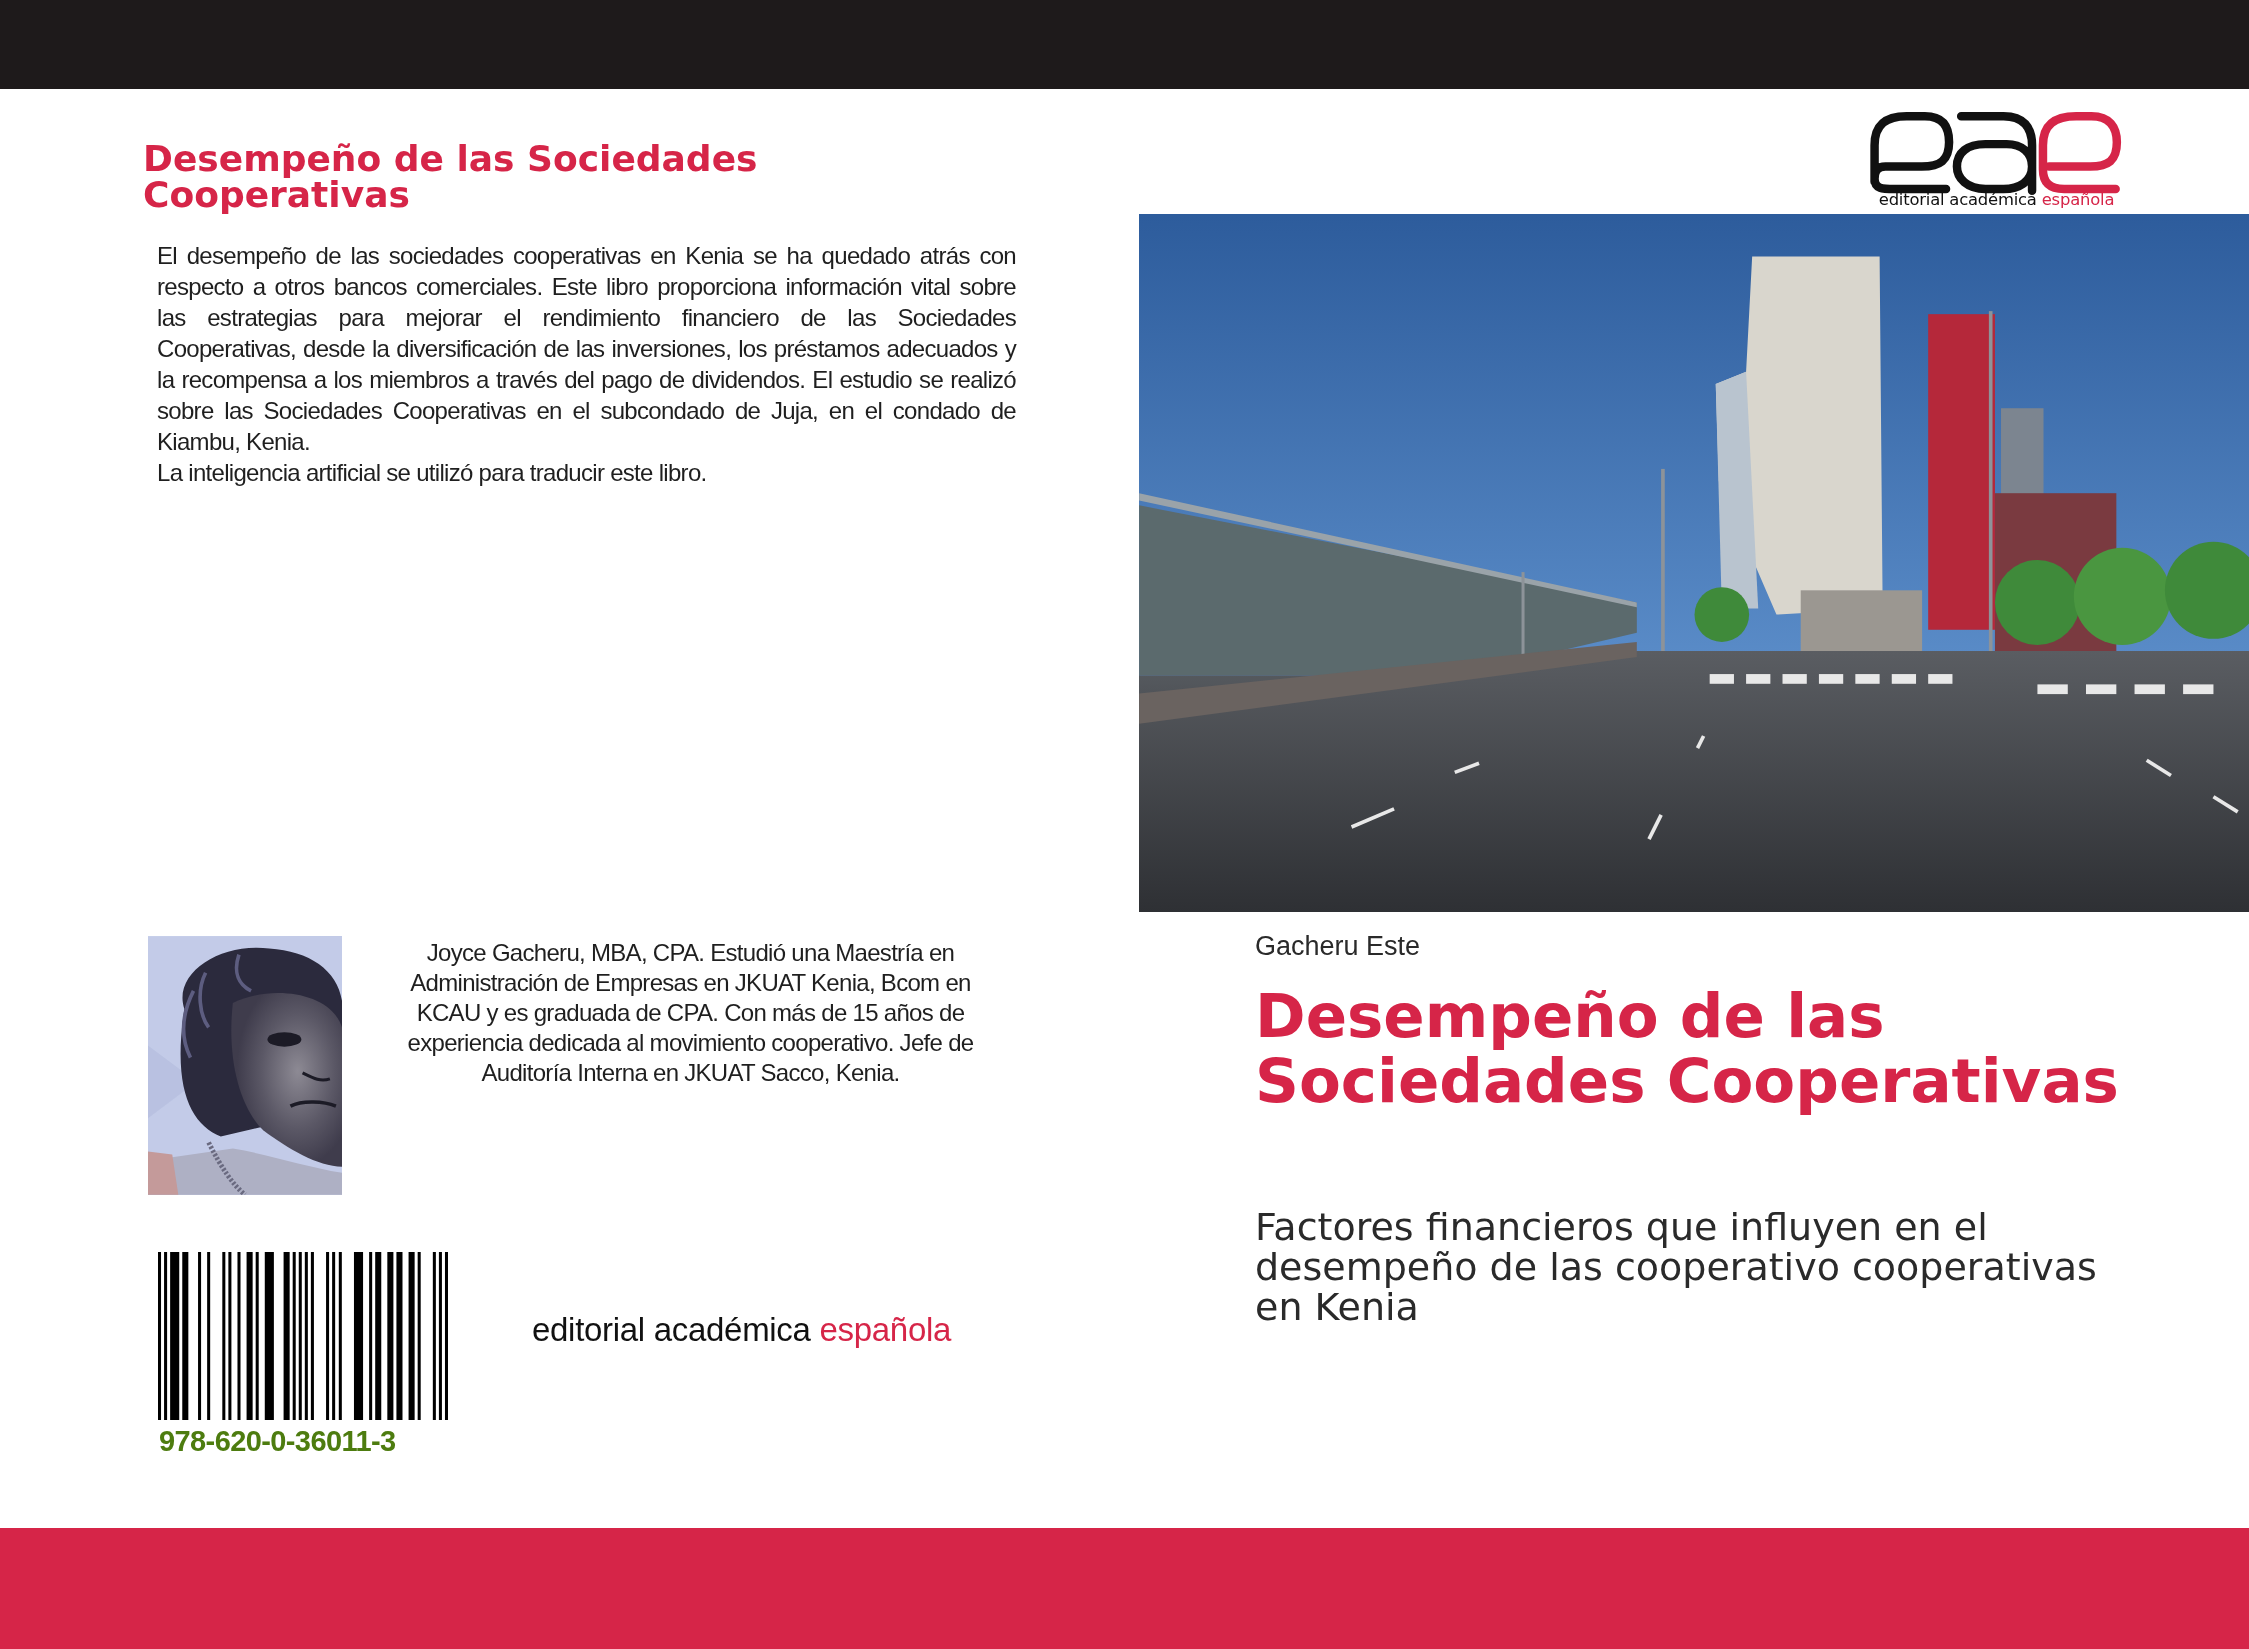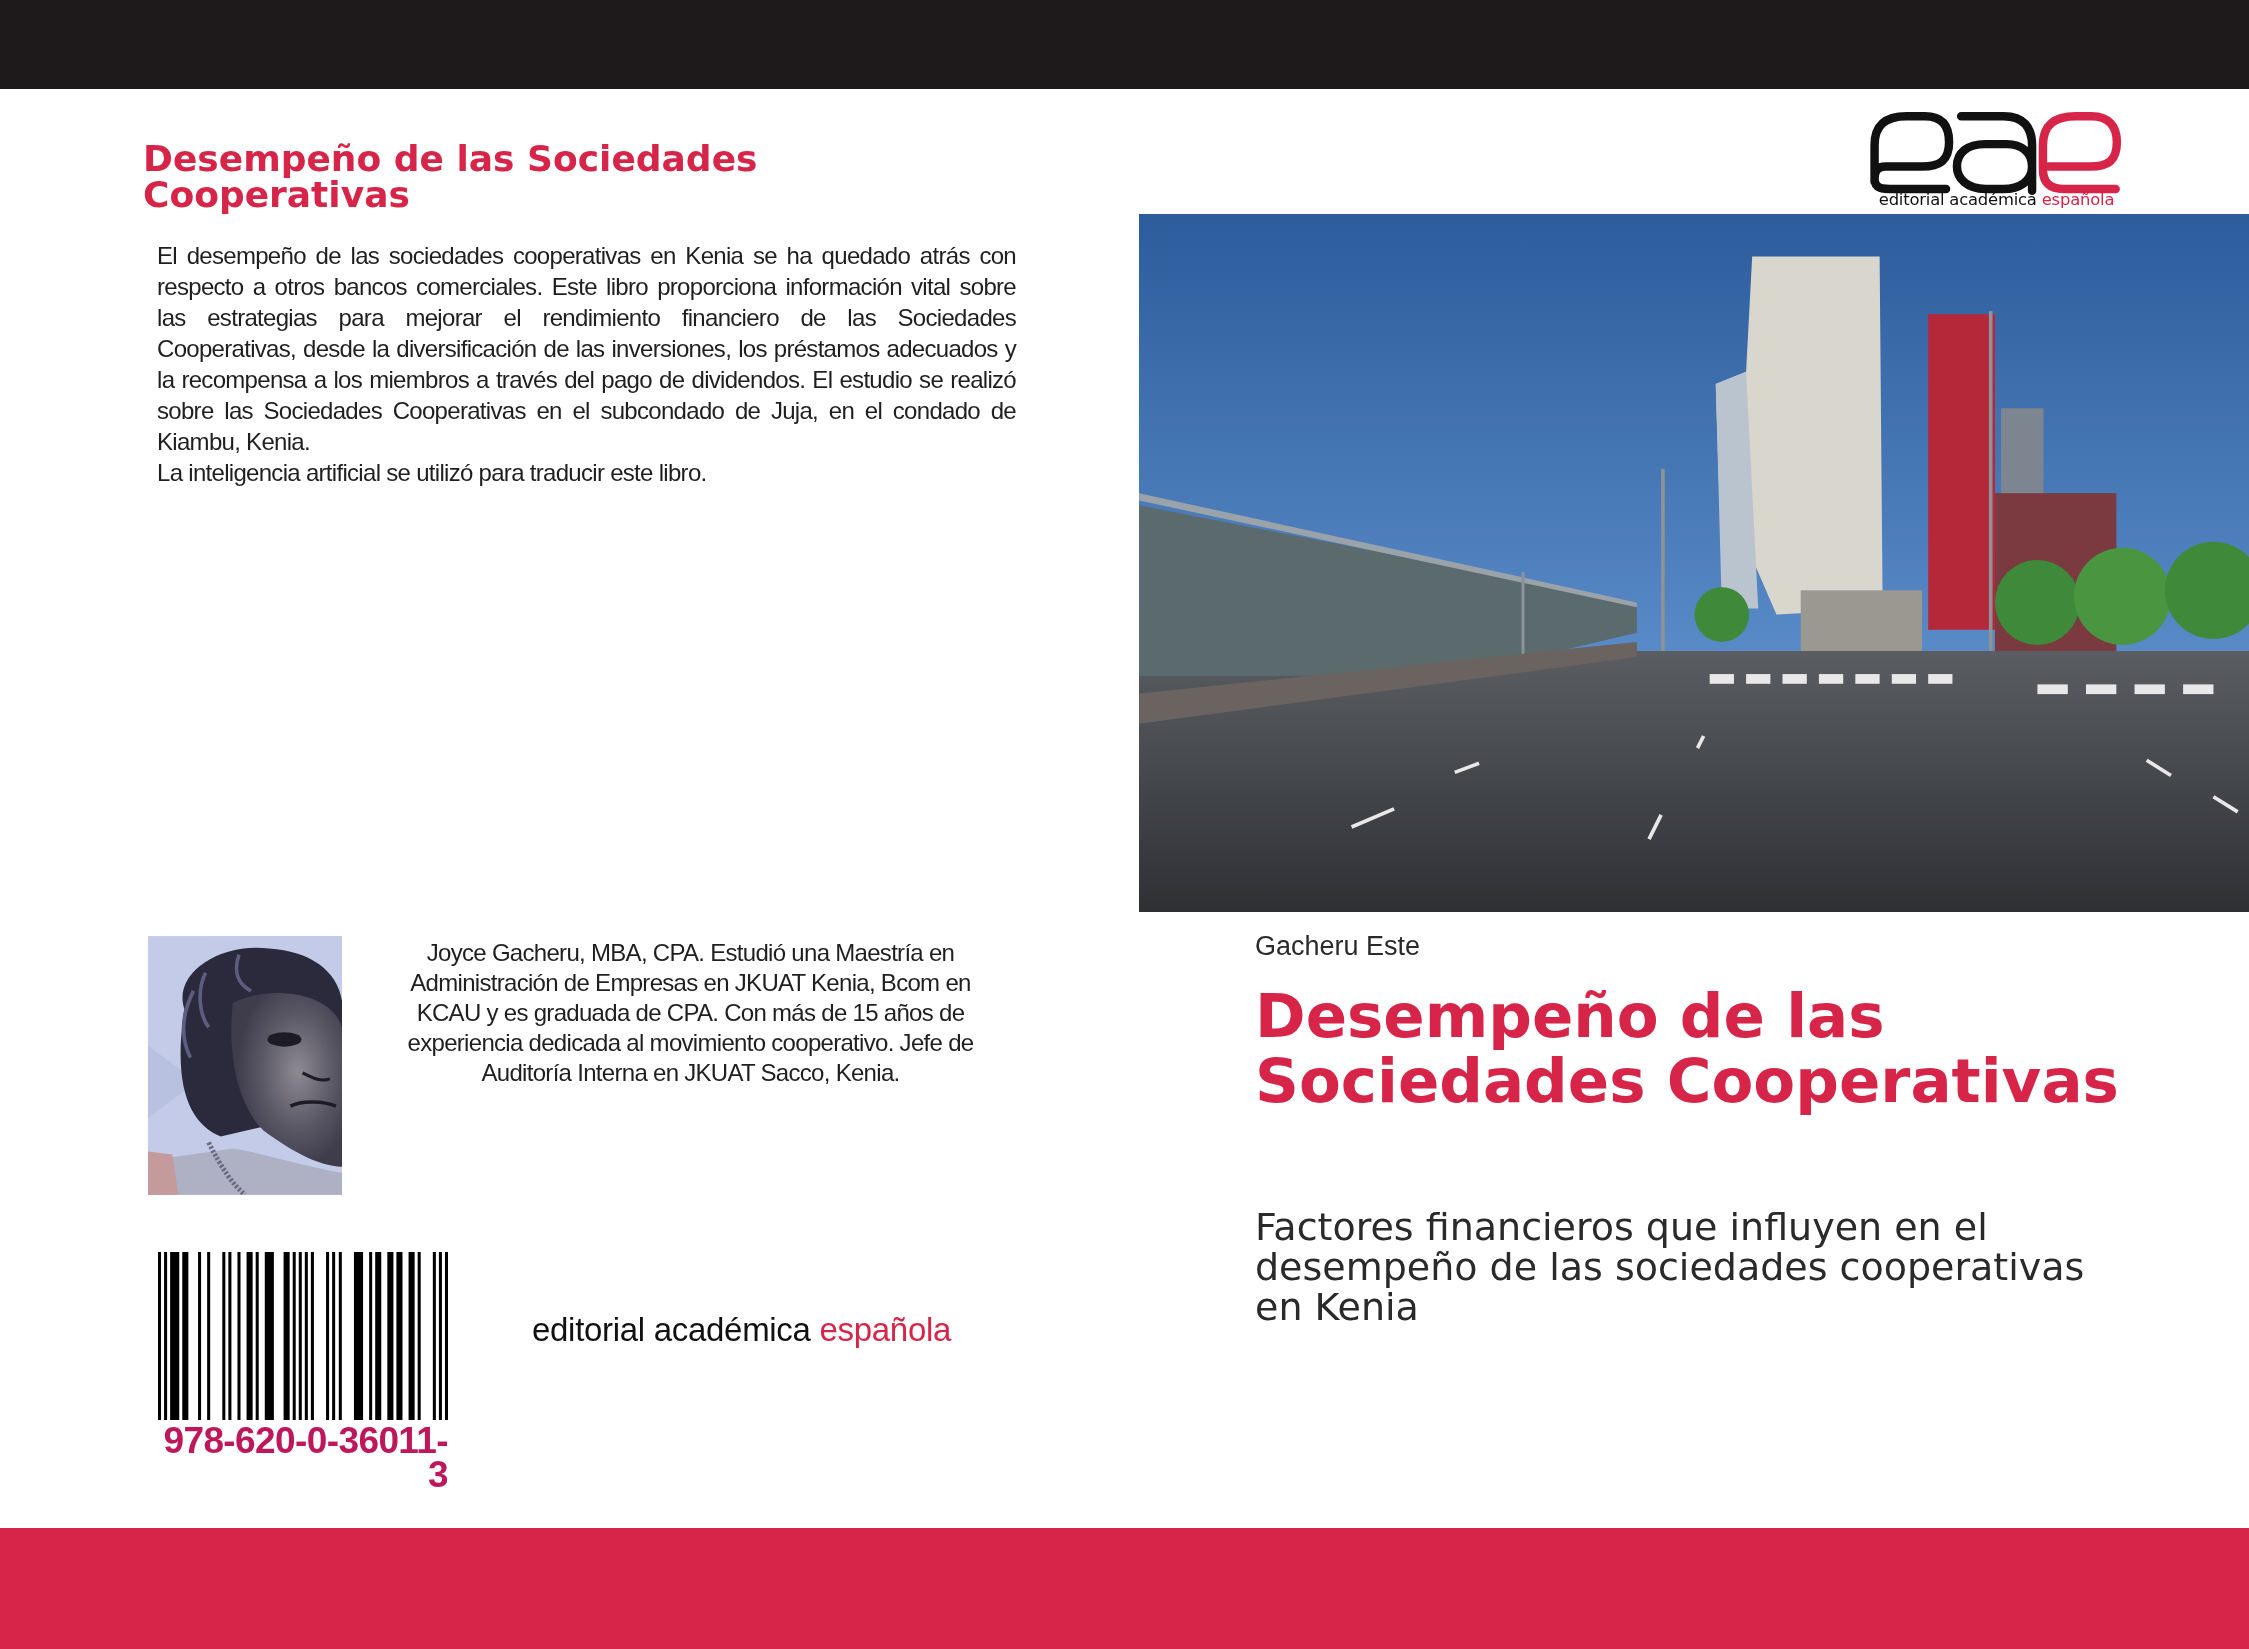--- a/index.html
+++ b/index.html
@@ -29,23 +29,23 @@
       overflow: hidden;
     }
     .author-bio {
       position: absolute; left: 378px; top: 938px; width: 625px;
       font-family: "Liberation Sans", sans-serif;
       font-size: 24px; line-height: 30px; color: #1f1f1f; letter-spacing: -0.7px; text-align: center;
     }
 
     .barcode { position: absolute; left: 158px; top: 1252px; width: 290px; height: 168px; }
     .isbn {
-      position: absolute; left: 159px; top: 1424px; width: 289px; text-align: right;
+      position: absolute; left: 159px; top: 1424px; width: 289px; text-align: left;
       font-family: "Liberation Sans", sans-serif; font-weight: bold;
-      font-size: 37px; line-height: 34px; color: #be185d; letter-spacing: -0.6px;
+      font-size: 29px; line-height: 34px; color: #4d7c0f; letter-spacing: -0.6px;
     }
     .back-publisher {
       position: absolute; left: 532px; top: 1310px;
       font-family: "Liberation Sans", sans-serif;
       font-size: 33px; line-height: 39px; color: #111; letter-spacing: -0.3px; white-space: nowrap;
     }
     .back-publisher .accent { color: #d62548; }
 
     
     .logo { position: absolute; left: 1867px; top: 109px; width: 255px; height: 106px; }
@@ -228,14 +228,14 @@
       <line x1="840" y1="1030" x2="860" y2="990"></line>
       <line x1="920" y1="880" x2="930" y2="860"></line>
       <line x1="1660" y1="900" x2="1700" y2="925"></line>
       <line x1="1770" y1="960" x2="1810" y2="985"></line>
     </g>
   </svg>
 </div>
 
 <div class="front-author">Gacheru Este</div>
 <h1 class="front-title">Desempeño de las Sociedades Cooperativas</h1>
-<p class="front-subtitle">Factores financieros que influyen en el desempeño de las sociedades cooperativas en Kenia</p>
+<p class="front-subtitle">Factores financieros que influyen en el desempeño de las cooperativo cooperativas en Kenia</p>
 
 
 </body></html>

